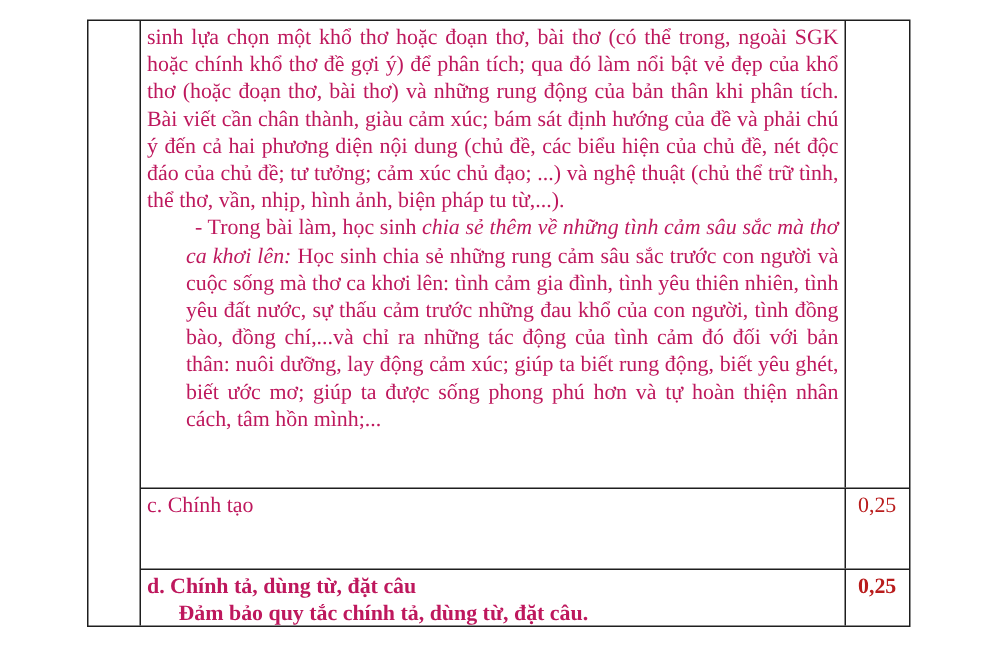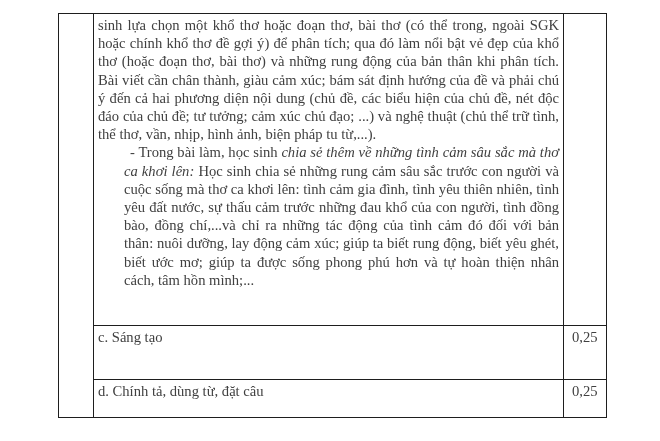--- a/index.html
+++ b/index.html
@@ -33,21 +33,21 @@
     display: flex;
     flex-direction: column;
     min-width: 0;
   }
   .row {
     display: flex;
     box-sizing: border-box;
     border-bottom: 1px solid #1e1e1e;
     min-height: 0;
   }
-  .row:last-child { border-bottom: none; }
+  .row:last-child { border-bottom: none; font-weight: bold; }
   .row-main { height: 312px; }
   .row-c    { height: 54px;  }
   .row-d    { flex: 1; }
   .cell-text {
     width: 470px;
     box-sizing: border-box;
     border-right: 1px solid #1e1e1e;
     padding: 2px 4px 0 4px;
     color: #101010;
     overflow: hidden;
@@ -56,30 +56,30 @@
     flex: 1;
     padding: 2px 2px 0 8px;
     color: #101010;
     box-sizing: border-box;
   }
   .para {
     margin: 0;
     text-align: justify;
     font-size: 14.6px;
     line-height: 18.2px;
-    color: #404040;
+    color: #be185d;
   }
   .indent-sm { text-indent: 6px; margin-left: 26px; }
   .indent-lg { text-indent: 21px; }
   .seg-italic { font-style: italic; }
   .seg-bold   { font-weight: bold; }
   .score-text {
     font-size: 14.6px;
     line-height: 18px;
-    color: #404040;
+    color: #b91c1c;
   }
 </style>
 </head>
 <body>
 
 <div class="page">
   <div class="rubric-table">
 
     <div class="col-qnum"></div>
 
@@ -88,27 +88,28 @@
       <section class="row row-main">
         <div class="cell-text">
           <p class="para"><span>sinh lựa chọn một khổ thơ hoặc đoạn thơ, bài thơ (có thể trong, ngoài SGK hoặc chính khổ thơ đề gợi ý) để phân tích; qua đó làm nổi bật vẻ đẹp của khổ thơ (hoặc đoạn thơ, bài thơ) và những rung động của bản thân khi phân tích. Bài viết cần chân thành, giàu cảm xúc; bám sát định hướng của đề và phải chú ý đến cả hai phương diện nội dung (chủ đề, các biểu hiện của chủ đề, nét độc đáo của chủ đề; tư tưởng; cảm xúc chủ đạo; ...) và nghệ thuật (chủ thể trữ tình, thể thơ, vần, nhịp, hình ảnh, biện pháp tu từ,...).</span></p>
           <p class="para indent-sm"><span>- Trong bài làm, học sinh </span><span class="seg-italic">chia sẻ thêm về những tình cảm sâu sắc mà thơ ca khơi lên:</span><span> Học sinh chia sẻ những rung cảm sâu sắc trước con người và cuộc sống mà thơ ca khơi lên: tình cảm gia đình, tình yêu thiên nhiên, tình yêu đất nước, sự thấu cảm trước những đau khổ của con người, tình đồng bào, đồng chí,...và chỉ ra những tác động của tình cảm đó đối với bản thân: nuôi dưỡng, lay động cảm xúc; giúp ta biết rung động, biết yêu ghét, biết ước mơ; giúp ta được sống phong phú hơn và tự hoàn thiện nhân cách, tâm hồn mình;...</span></p>
         </div>
         <div class="cell-score"><span class="score-text"></span></div>
       </section>
 
       <section class="row row-c">
         <div class="cell-text">
-          <p class="para"><span>c. Sáng tạo</span></p>
+          <p class="para"><span>c. Chính tạo</span></p>
         </div>
         <div class="cell-score"><span class="score-text">0,25</span></div>
       </section>
 
       <section class="row row-d">
         <div class="cell-text">
           <p class="para"><span>d. Chính tả, dùng từ, đặt câu</span></p>
+          <p class="para indent-lg"><span>Đảm bảo quy tắc chính tả, dùng từ, đặt câu.</span></p>
         </div>
         <div class="cell-score"><span class="score-text">0,25</span></div>
       </section>
 
     </div>
   </div>
 </div>
 
 </body></html>

